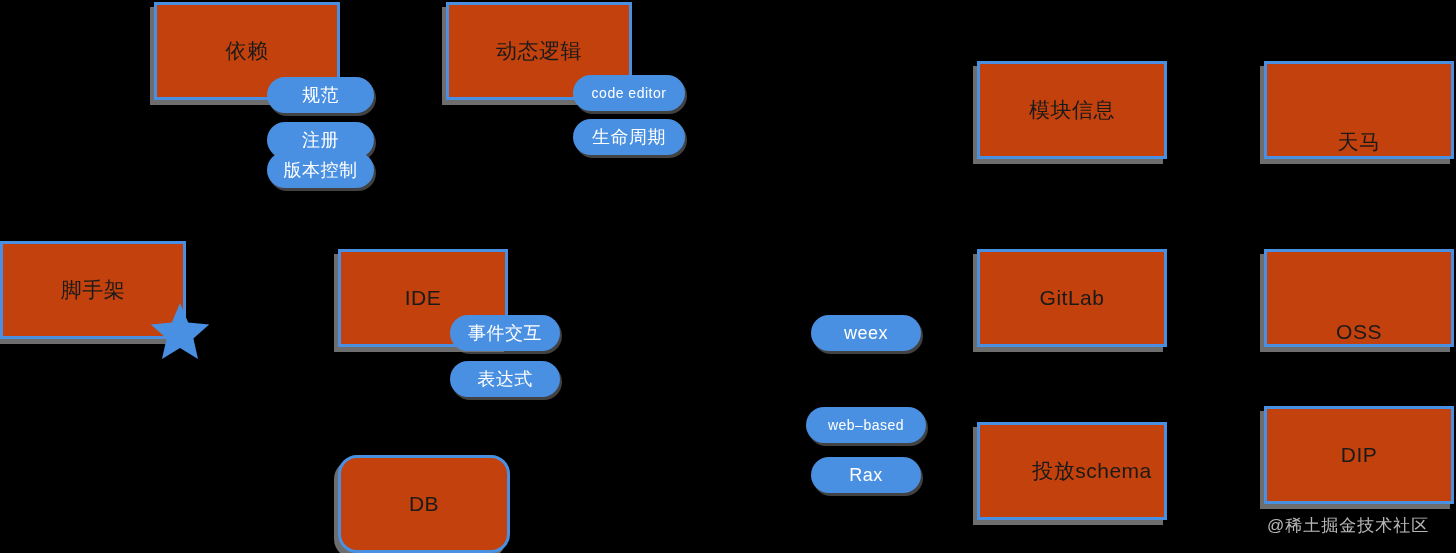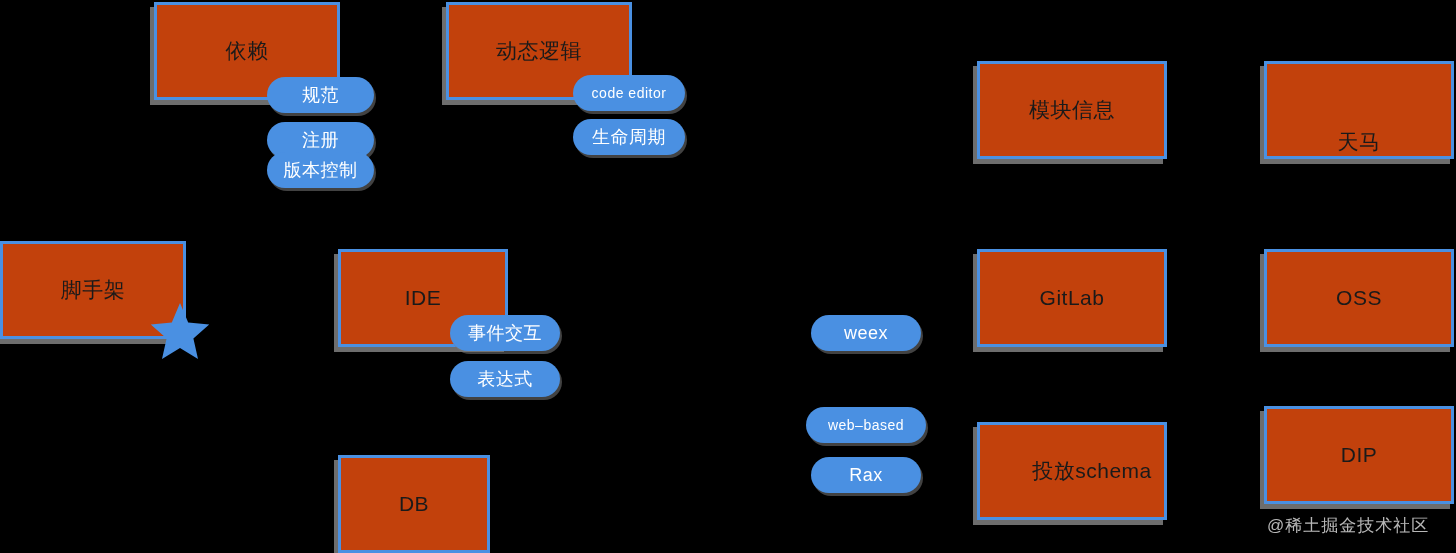--- a/index.html
+++ b/index.html
@@ -93,24 +93,24 @@
   </div>
   <div class="node" style="left:0px;top:241px;width:186px;height:98px;">
     <span class="node-label">脚手架</span>
   </div>
   <div class="node" style="left:338px;top:241px;width:170px;height:98px;margin-top:8px;">
     <span class="node-label">IDE</span>
   </div>
   <div class="node" style="left:977px;top:249px;width:190px;height:98px;">
     <span class="node-label">GitLab</span>
   </div>
-  <div class="node" style="left:1264px;top:249px;width:190px;height:98px;">
+  <div class="node" style="left:1264px;top:249px;width:190px;height:98px;align-items:flex-end;">
     <span class="node-label">OSS</span>
   </div>
-  <div class="node" style="left:338px;top:455px;width:152px;height:98px;">
+  <div class="node" style="left:338px;top:455px;width:172px;height:98px;border-radius:19px;">
     <span class="node-label">DB</span>
   </div>
   <div class="node" style="left:977px;top:422px;width:190px;height:98px;padding-left:40px;">
     <span class="node-label">投放schema</span>
   </div>
   <div class="node" style="left:1264px;top:406px;width:190px;height:98px;">
     <span class="node-label">DIP</span>
   </div>
 
   <div class="pill" style="left:267px;top:77px;width:107px;">

